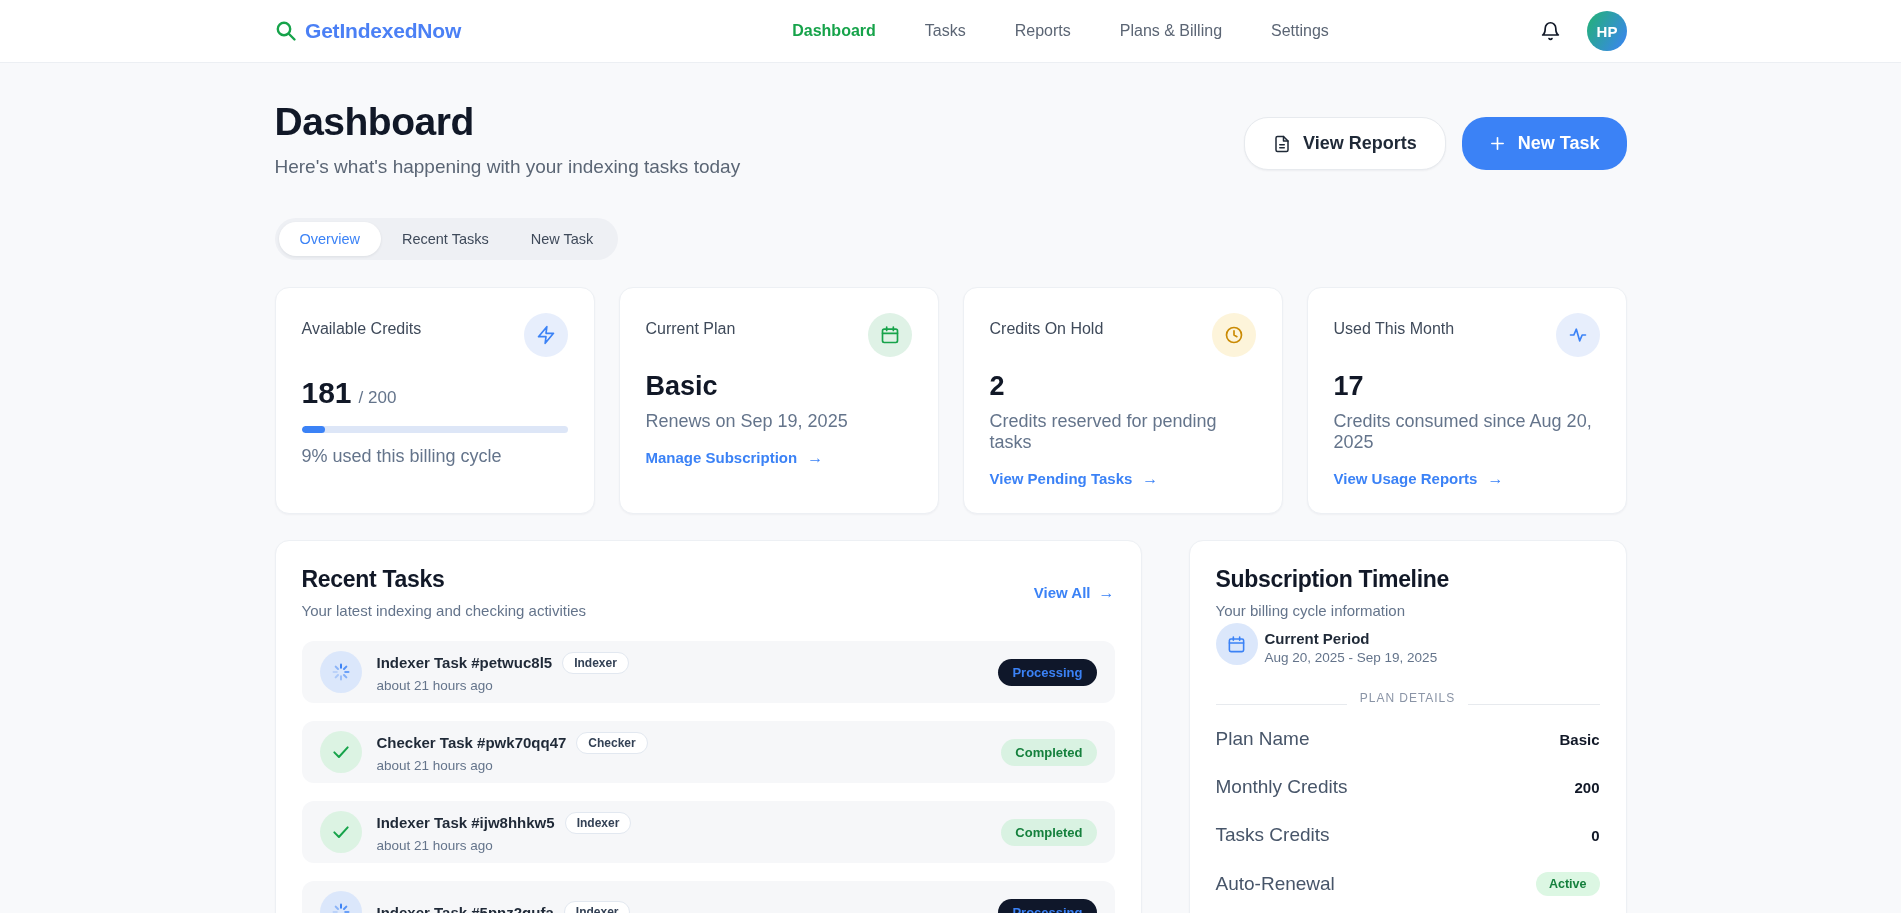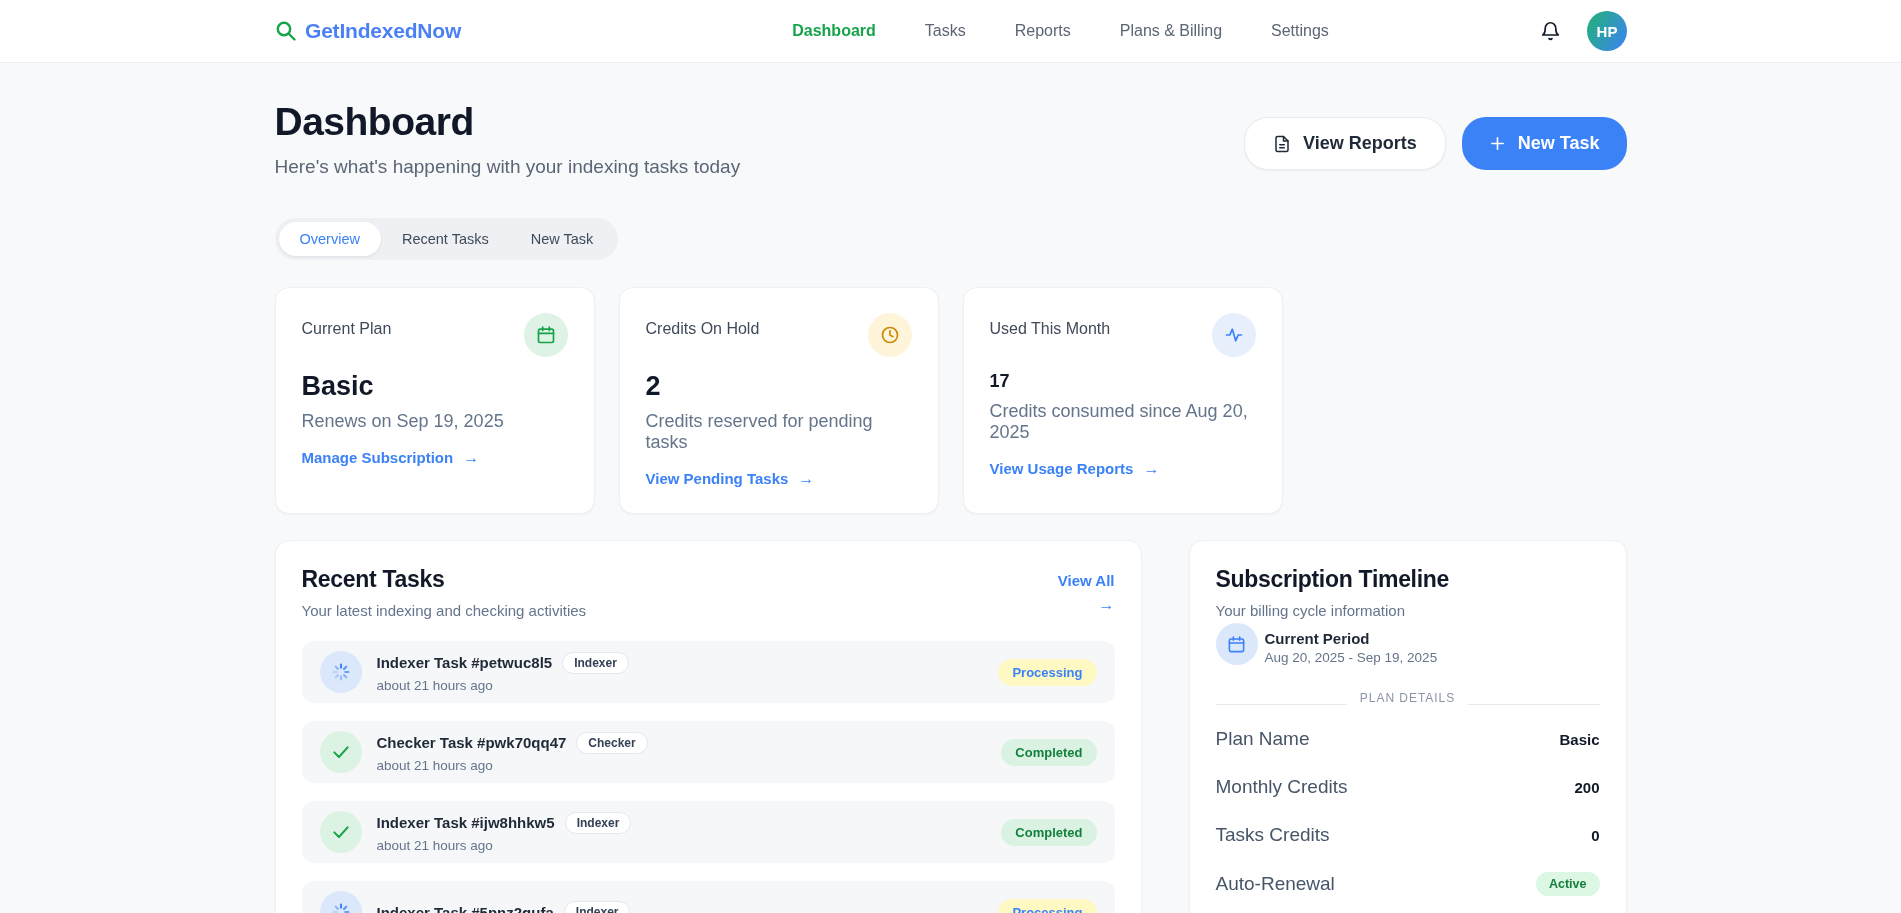--- a/index.html
+++ b/index.html
@@ -64,33 +64,33 @@
                color:#3b82f6; margin-top:17px; cursor:pointer; text-decoration:none; }
   .arrow { font-size:16px; line-height:1; }
   
   .bottom { display:grid; grid-template-columns:867px 438px; gap:47px; margin-top:26px; padding-bottom:28px; }
   .panel { background:#fff; border:1px solid #edf0f4; border-radius:14px; padding:25px 26px;
            box-shadow:0 1px 2px rgba(16,24,40,.04); }
   .panel-title { font-size:23px; font-weight:700; color:#111827; letter-spacing:-0.3px; }
   .panel-sub { font-size:15px; color:#64748b; margin-top:9px; }
   .panel-head { display:flex; justify-content:space-between; align-items:center; }
   .view-all { display:inline-flex; align-items:flex-end; gap:8px; font-size:15px; font-weight:600;
-              color:#3b82f6; cursor:pointer; text-decoration:none;flex-direction:column; }
+              color:#3b82f6; cursor:pointer; text-decoration:none; }
   
   .task-list { margin-top:22px; display:flex; flex-direction:column; gap:18px; }
   .task-row { display:flex; align-items:center; background:#f6f7f9; border-radius:12px; padding:10px 18px; min-height:60px; cursor:pointer; }
   .task-ic { width:42px; height:42px; border-radius:50%; display:flex; align-items:center; justify-content:center; flex:none; }
   .task-body { margin-left:15px; flex:1; }
   .task-line { display:flex; align-items:center; gap:10px; }
   .task-name { font-size:15px; font-weight:600; color:#1f2937; }
   .type-badge { font-size:12px; font-weight:600; color:#334155; background:#fff;
                 border:1px solid #e2e8f0; border-radius:999px; padding:3px 11px; }
   .task-time { font-size:13.5px; color:#64748b; margin-top:4px; }
   .status-badge { font-size:13px; font-weight:600; border-radius:999px; padding:6px 14px; }
-  .s-processing { background:#fef9c3; color:#3b82f6; }
+  .s-processing { background:#0f172a; color:#3b82f6; }
   .s-completed { background:#d9f2e2; color:#15803d; }
   .tic-processing { background:#dbe7fb; }
   .tic-completed { background:#dcf3e3; }
   
   .period-row { display:flex; align-items:flex-end; gap:7px; margin-top:4px; }
   .period-label { font-size:15px; font-weight:600; color:#1f2937; }
   .period-range { font-size:13.5px; color:#64748b; margin-top:3px; }
   .divider { display:flex; align-items:flex-end; gap:13px; margin-top:26px; }
   .divider::before, .divider::after { content:""; flex:1; height:1px; background:#e7eaee; }
   .divider-text { font-size:12px; font-weight:500; color:#8a94a6; letter-spacing:.08em; }
@@ -170,20 +170,38 @@
   
   <div class="tabs">
     <div class="tab active">Overview</div>
     <div class="tab">Recent Tasks</div>
     <div class="tab">New Task</div>
   </div>
 
   
   <section class="stats">
 
+    <div class="card">
+      <div class="card-top">
+        <div class="card-label">Available Credits</div>
+        <div class="icon-circle ic-blue">
+          <svg width="20" height="20" viewBox="0 0 24 24" fill="none" stroke="#3b82f6" stroke-width="2" stroke-linecap="round" stroke-linejoin="round">
+            <polygon points="13 2 3 14 12 14 11 22 21 10 12 10 13 2"></polygon>
+          </svg>
+        </div>
+      </div>
+      <div class="card-value-row">
+        <span class="card-value">181</span>
+        <span class="card-total">/ 200</span>
+      </div>
+      <div class="progress">
+        <div class="progress-fill" style="width: 9%;"></div>
+      </div>
+      <div class="card-caption">9% used this billing cycle</div>
+    </div>
 
     <div class="card">
       <div class="card-top">
         <div class="card-label">Current Plan</div>
         <div class="icon-circle ic-green">
           <svg width="20" height="20" viewBox="0 0 24 24" fill="none" stroke="#16a34a" stroke-width="2" stroke-linecap="round" stroke-linejoin="round">
             <rect x="3" y="5" width="18" height="16" rx="2"></rect>
             <line x1="8" y1="2.5" x2="8" y2="6.5"></line>
               <line x1="16" y1="2.5" x2="16" y2="6.5"></line>
             <line x1="3" y1="10" x2="21" y2="10"></line>
@@ -223,21 +241,21 @@
     <div class="card">
       <div class="card-top">
         <div class="card-label">Used This Month</div>
         <div class="icon-circle ic-blue">
           <svg width="20" height="20" viewBox="0 0 24 24" fill="none" stroke="#3b82f6" stroke-width="2" stroke-linecap="round" stroke-linejoin="round">
             <polyline points="3 12 7 12 10 5 14 19 17 12 21 12"></polyline>
           </svg>
         </div>
       </div>
       <div class="card-value-row" style="margin-top:14px;">
-        <span class="card-value" style="font-size:18px;">17</span>
+        <span class="card-value" style="font-size:27px;">17</span>
       </div>
       <div class="card-caption" style="margin-top:9px;">Credits consumed since Aug 20, 2025</div>
       <a class="card-link">
         <span>View Usage Reports</span>
         <span class="arrow">→</span>
       </a>
     </div>
   </section>
 
   

